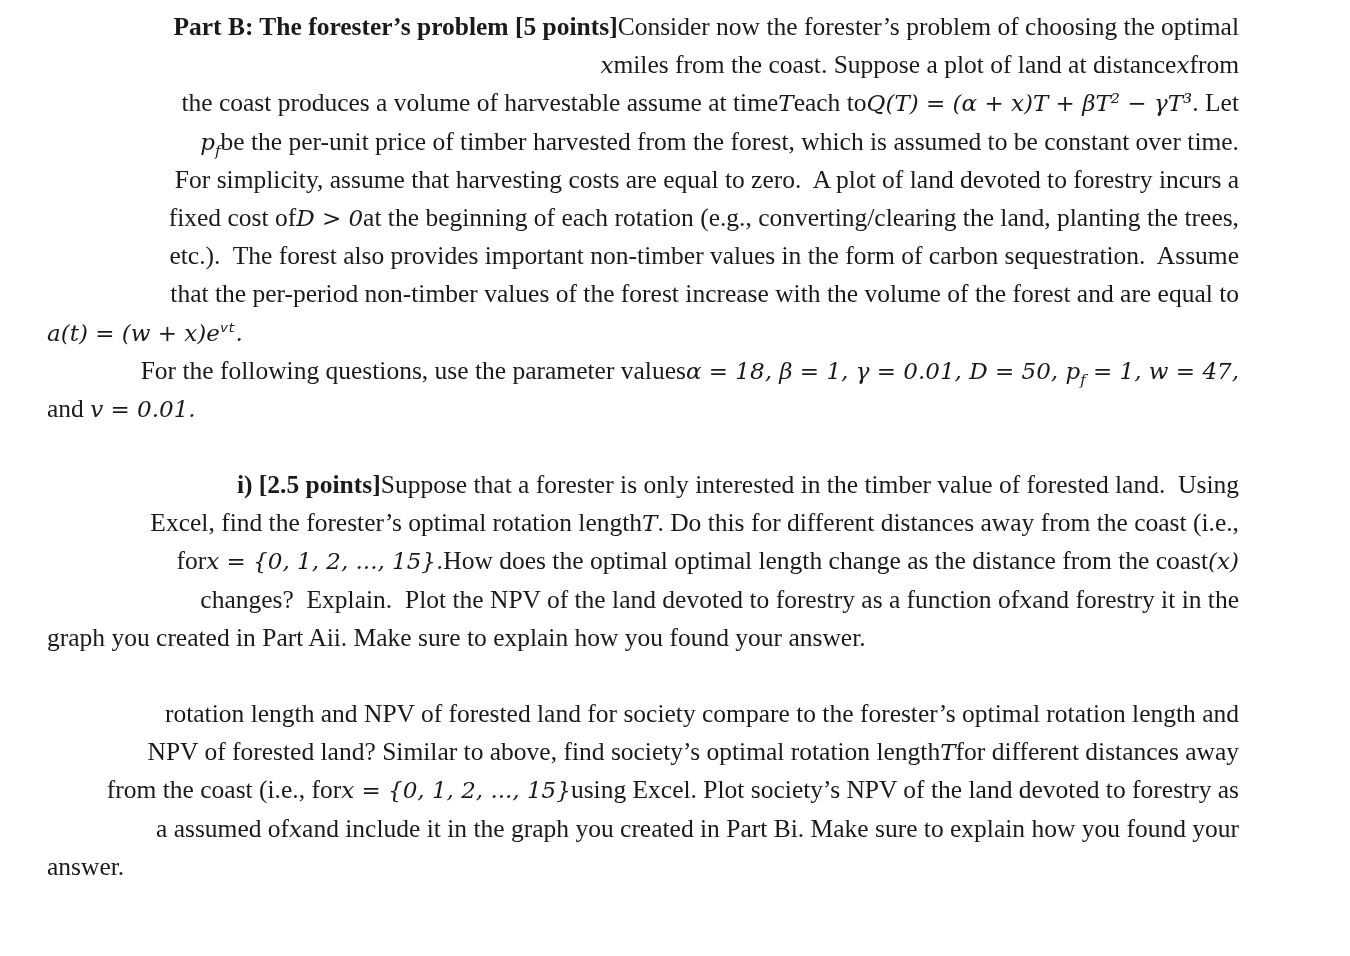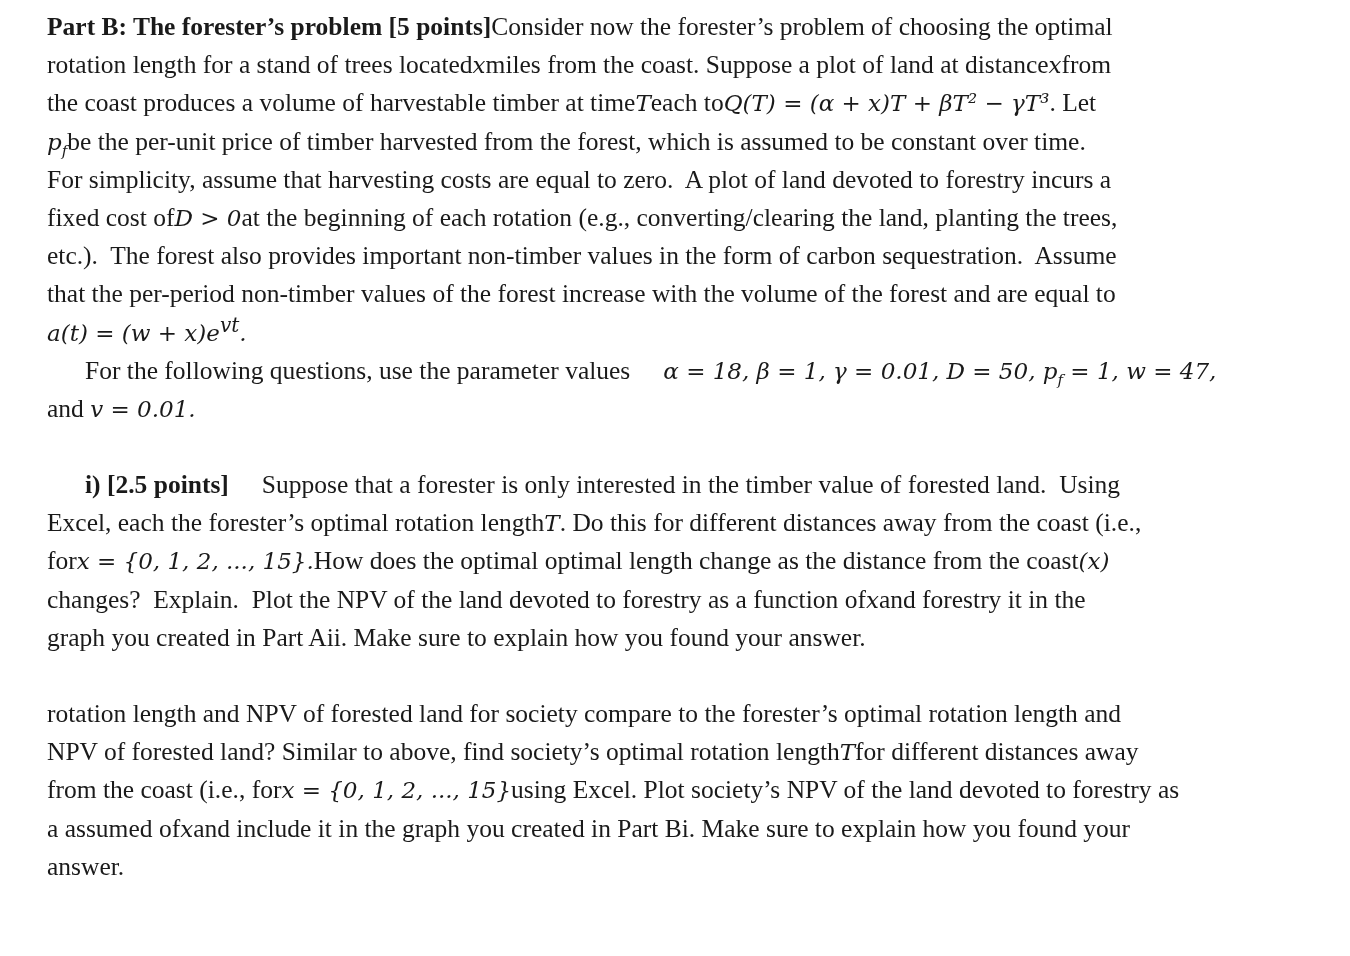--- a/index.html
+++ b/index.html
@@ -20,51 +20,50 @@
     position: absolute;
     left: 47px;
     top: 8px;
     width: 1192px;
   }
   .line {
     height: 38.2px;
     line-height: 38.2px;
     white-space: nowrap;
     display: flex;
-    justify-content: flex-start;
+    justify-content: flex-end;
     align-items: baseline;
   }
   .line.last { justify-content: flex-start; }
   .line .w { white-space: pre; }
-  .indent { padding-left: 38px; gap: 33px; }
+  .indent { padding-left: 38px; }
   .bold { font-weight: bold; }
   .m { font-style: italic; font-family: "DejaVu Serif", "Liberation Serif", serif; font-size: 23px; }
-  sup { font-size: 20px; line-height: 0; vertical-align: super; }
+  sup { font-size: 13px; line-height: 0; vertical-align: super; font-family: Liberation Mono, monospace; }
   sub { font-size: 15px; line-height: 0; vertical-align: sub; }
   .gap { height: 38px; }
 </style>
 </head>
 <body>
 
 <div class="page">
 
   <div>
     <div class="line">
       <span class="w bold">Part B: The forester’s problem [5 points]</span>
       <span class="w">Consider now the forester’s problem of choosing the optimal</span>
     </div>
     <div class="line">
-      <span class="w">rotation length for a stand of trees located</span>
       <span class="w m">x</span>
       <span class="w">miles from the coast. Suppose a plot of land at distance</span>
       <span class="w m">x</span>
       <span class="w">from</span>
     </div>
     <div class="line">
-      <span class="w">the coast produces a volume of harvestable timber at time</span>
+      <span class="w">the coast produces a volume of harvestable assume at time</span>
       <span class="w m">T</span>
       <span class="w">each to</span>
       <span class="w m">Q(T) = (α + x)T + βT² − γT³</span>
       <span class="w">. Let</span>
     </div>
     <div class="line">
       <span class="w m"><span>p</span><sub>f</sub></span>
       <span class="w">be the per-unit price of timber harvested from the forest, which is assumed to be constant over time.</span>
     </div>
     <div class="line">
@@ -96,21 +95,21 @@
   </div>
 
   <div class="gap"></div>
 
   <div>
     <div class="line indent">
       <span class="w bold">i) [2.5 points]</span>
       <span class="w">Suppose that a forester is only interested in the timber value of forested land.  Using</span>
     </div>
     <div class="line">
-      <span class="w">Excel, each the forester’s optimal rotation length</span>
+      <span class="w">Excel, find the forester’s optimal rotation length</span>
       <span class="w m">T</span>
       <span class="w">. Do this for different distances away from the coast (i.e.,</span>
     </div>
     <div class="line">
       <span class="w">for</span>
       <span class="w m">x = {0, 1, 2, ..., 15}.</span>
       <span class="w">How does the optimal optimal length change as the distance from the coast</span>
       <span class="w m">(x)</span>
     </div>
     <div class="line">

